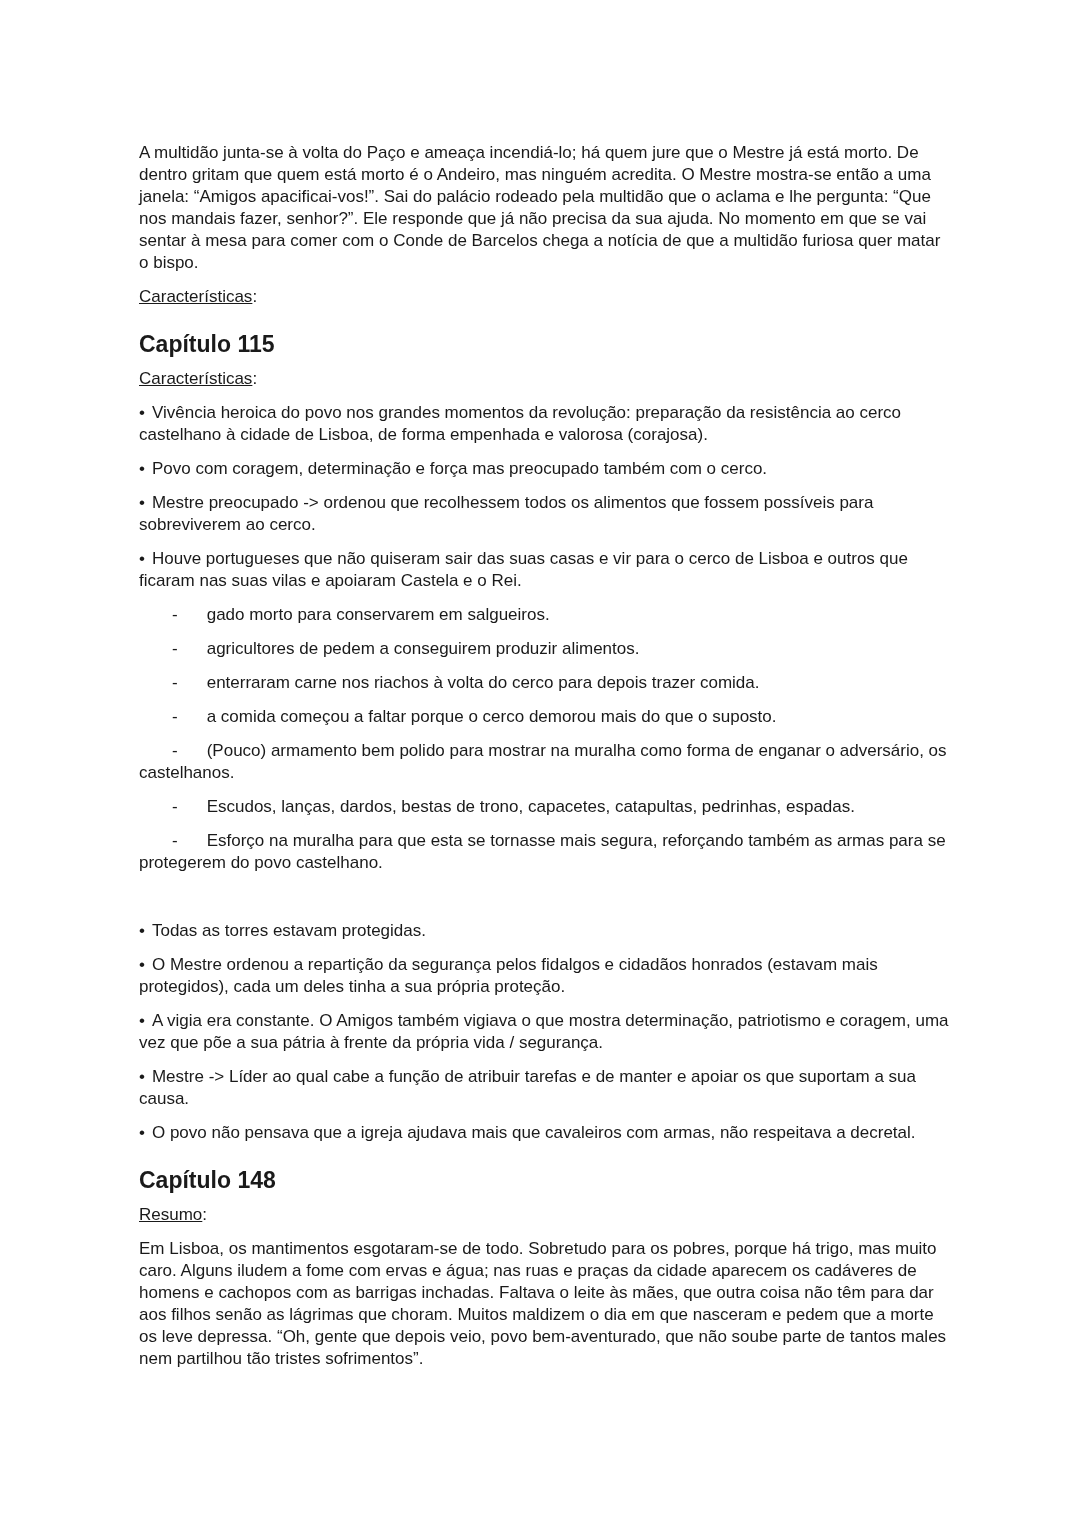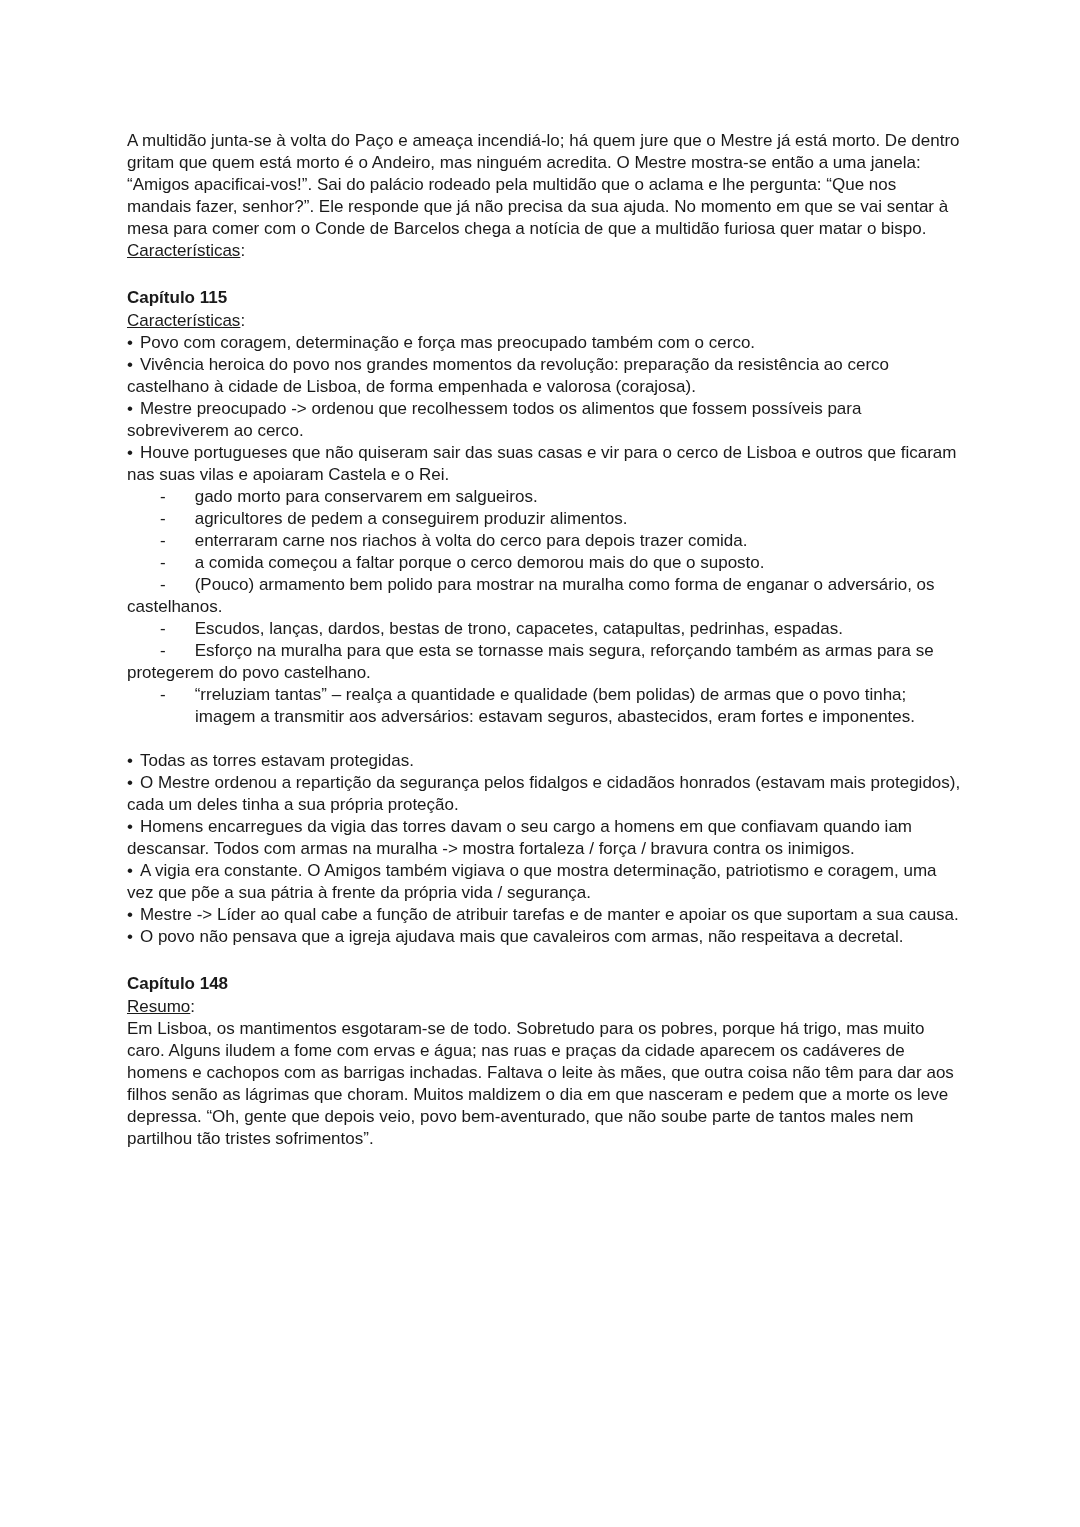--- a/index.html
+++ b/index.html
@@ -16,25 +16,25 @@
     box-sizing: border-box;
     width: 1080px;
     height: 1527px;
     padding: 130px 117px 0 127px;
     font-family: "Liberation Sans", sans-serif;
     font-size: 17px;
     line-height: 22px;
     color: #1a1a1a;
     background: #ffffff;
   }
-  .block { margin: 0; }
+  .block { margin: 12px; }
   .paragraph { }
   .heading {
     font-weight: 700;
-    font-size: 17px;
+    font-size: 23px;
     line-height: 24px;
     margin-top: 24px;
   }
   .label .text { text-decoration: underline; }
   .bullet .marker { margin-right: 7px; }
   .dash { text-indent: 33px; }
   .dash .marker { margin-right: 29px; }
   .dash.hang {
     padding-left: 68px;
     text-indent: -35px;
@@ -43,36 +43,34 @@
 </style>
 </head>
 <body>
 
 <div class="page">
   <div id="doc-body">
       <div class="block paragraph"><span class="text">A multidão junta-se à volta do Paço e ameaça incendiá-lo; há quem jure que o Mestre já está morto. De dentro gritam que quem está morto é o Andeiro, mas ninguém acredita. O Mestre mostra-se então a uma janela: “Amigos apacificai-vos!”. Sai do palácio rodeado pela multidão que o aclama e lhe pergunta: “Que nos mandais fazer, senhor?”. Ele responde que já não precisa da sua ajuda. No momento em que se vai sentar à mesa para comer com o Conde de Barcelos chega a notícia de que a multidão furiosa quer matar o bispo.</span></div>
       <div class="block label"><span class="text">Características</span><span class="suffix">:</span></div>
       <div class="block heading"><span class="text">Capítulo 115</span></div>
       <div class="block label"><span class="text">Características</span><span class="suffix">:</span></div>
+      <div class="block bullet"><span class="marker">•</span><span class="text">Vivência heroica do povo nos grandes momentos da revolução: preparação da resistência ao cerco castelhano à cidade de Lisboa, de forma empenhada e valorosa (corajosa).</span></div>
       <div class="block bullet"><span class="marker">•</span><span class="text">Povo com coragem, determinação e força mas preocupado também com o cerco.</span></div>
-      <div class="block bullet"><span class="marker">•</span><span class="text">Vivência heroica do povo nos grandes momentos da revolução: preparação da resistência ao cerco castelhano à cidade de Lisboa, de forma empenhada e valorosa (corajosa).</span></div>
       <div class="block bullet"><span class="marker">•</span><span class="text">Mestre preocupado -&gt; ordenou que recolhessem todos os alimentos que fossem possíveis para sobreviverem ao cerco.</span></div>
       <div class="block bullet"><span class="marker">•</span><span class="text">Houve portugueses que não quiseram sair das suas casas e vir para o cerco de Lisboa e outros que ficaram nas suas vilas e apoiaram Castela e o Rei.</span></div>
       <div class="block dash"><span class="marker">-</span><span class="text">gado morto para conservarem em salgueiros.</span></div>
       <div class="block dash"><span class="marker">-</span><span class="text">agricultores de pedem a conseguirem produzir alimentos.</span></div>
       <div class="block dash"><span class="marker">-</span><span class="text">enterraram carne nos riachos à volta do cerco para depois trazer comida.</span></div>
       <div class="block dash"><span class="marker">-</span><span class="text">a comida começou a faltar porque o cerco demorou mais do que o suposto.</span></div>
       <div class="block dash"><span class="marker">-</span><span class="text">(Pouco) armamento bem polido para mostrar na muralha como forma de enganar o adversário, os castelhanos.</span></div>
       <div class="block dash"><span class="marker">-</span><span class="text">Escudos, lanças, dardos, bestas de trono, capacetes, catapultas, pedrinhas, espadas.</span></div>
       <div class="block dash"><span class="marker">-</span><span class="text">Esforço na muralha para que esta se tornasse mais segura, reforçando também as armas para se protegerem do povo castelhano.</span></div>
-      <div class="block dash hang"><span class="marker">-</span><span class="text">“rreluziam tantas” – realça a quantidade e qualidade (bem polidas) de armas que o povo tinha; imagem a transmitir aos adversários: estavam seguros, abastecidos, eram fortes e imponentes.</span></div>
       <div class="block spacer"></div>
       <div class="block bullet"><span class="marker">•</span><span class="text">Todas as torres estavam protegidas.</span></div>
       <div class="block bullet"><span class="marker">•</span><span class="text">O Mestre ordenou a repartição da segurança pelos fidalgos e cidadãos honrados (estavam mais protegidos), cada um deles tinha a sua própria proteção.</span></div>
-      <div class="block bullet"><span class="marker">•</span><span class="text">Homens encarregues da vigia das torres davam o seu cargo a homens em que confiavam quando iam descansar. Todos com armas na muralha -&gt; mostra fortaleza / força / bravura contra os inimigos.</span></div>
       <div class="block bullet"><span class="marker">•</span><span class="text">A vigia era constante. O Amigos também vigiava o que mostra determinação, patriotismo e coragem, uma vez que põe a sua pátria à frente da própria vida / segurança.</span></div>
       <div class="block bullet"><span class="marker">•</span><span class="text">Mestre -&gt; Líder ao qual cabe a função de atribuir tarefas e de manter e apoiar os que suportam a sua causa.</span></div>
       <div class="block bullet"><span class="marker">•</span><span class="text">O povo não pensava que a igreja ajudava mais que cavaleiros com armas, não respeitava a decretal.</span></div>
       <div class="block heading"><span class="text">Capítulo 148</span></div>
       <div class="block label"><span class="text">Resumo</span><span class="suffix">:</span></div>
       <div class="block paragraph"><span class="text">Em Lisboa, os mantimentos esgotaram-se de todo. Sobretudo para os pobres, porque há trigo, mas muito caro. Alguns iludem a fome com ervas e água; nas ruas e praças da cidade aparecem os cadáveres de homens e cachopos com as barrigas inchadas. Faltava o leite às mães, que outra coisa não têm para dar aos filhos senão as lágrimas que choram. Muitos maldizem o dia em que nasceram e pedem que a morte os leve depressa. “Oh, gente que depois veio, povo bem-aventurado, que não soube parte de tantos males nem partilhou tão tristes sofrimentos”.</span></div>
     </div>
 </div>
 
 </body></html>

